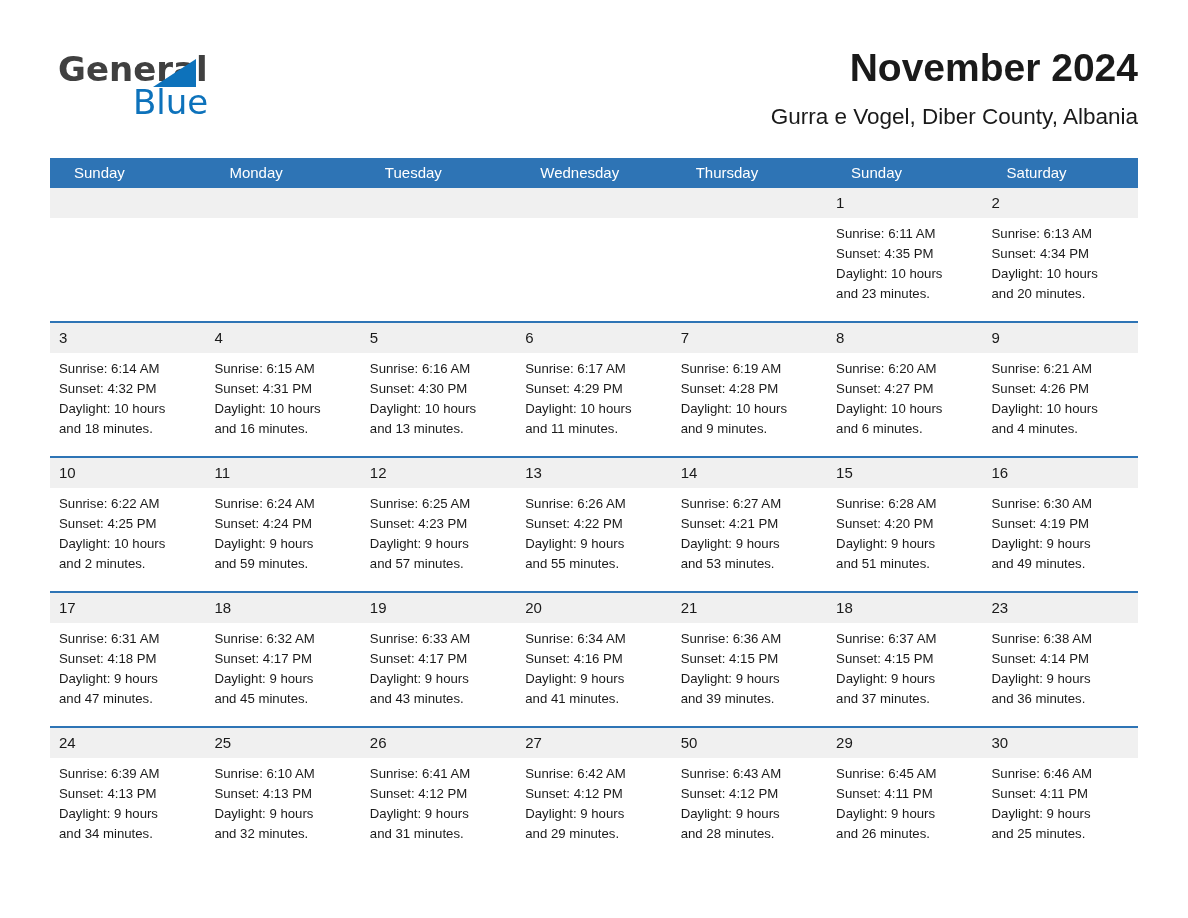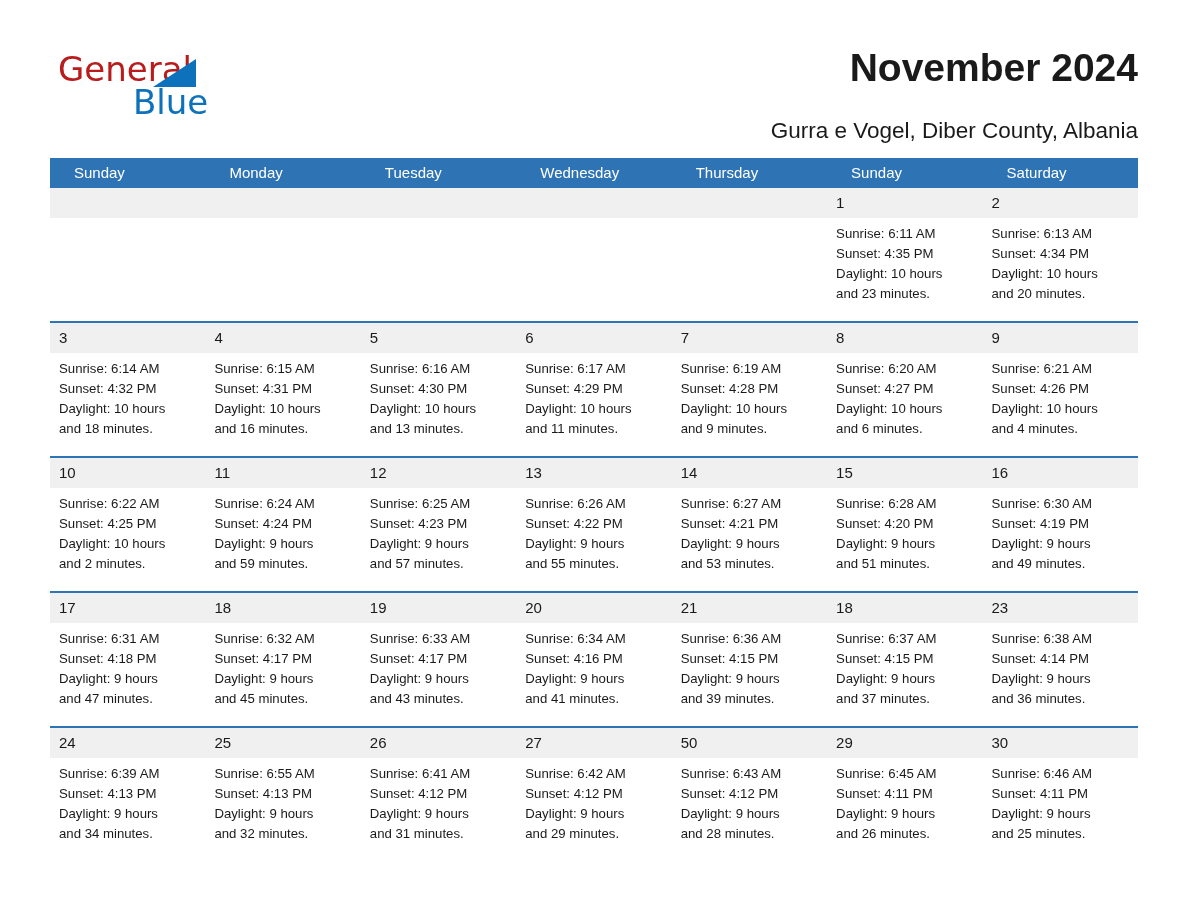--- a/index.html
+++ b/index.html
@@ -37,23 +37,23 @@
     height: 86px;
     line-height: 1;
     user-select: none;
   }
   .logo-row1 {
     position: absolute;
     left: 0;
     top: 0;
     font-size: 34px;
     letter-spacing: 0px;
-    color: #b91c1c;
+    color: #404040;
     font-family: "DejaVu Sans", sans-serif;
-    font-weight: 400;
+    font-weight: 700;
   }
   .logo-tri {
     position: absolute;
     left: 95px;
     top: 7px;
     width: 0;
     height: 0;
     border-left: 43px solid transparent;
     border-bottom: 28px solid #0d72bb;
   }
@@ -79,21 +79,21 @@
     color: #1a1a1a;
     line-height: 48px;
     white-space: nowrap;
     font-family: "Liberation Sans", sans-serif;
   }
   .cal-subtitle {
     font-size: 22.5px;
     font-weight: 400;
     color: #1a1a1a;
     line-height: 30px;
-    margin-top: 24px;
+    margin-top: 10px;
     white-space: nowrap;
     font-family: "Liberation Sans", sans-serif;
   }
 
   
   .calendar {
     position: absolute;
     left: 50px;
     top: 158px;
     width: 1088px;
@@ -371,21 +371,21 @@
         <tr class="week-row">
           <td>
             <div class="daynum">24</div>
             <div class="detail">Sunrise: 6:39 AM
 Sunset: 4:13 PM
 Daylight: 9 hours
 and 34 minutes.</div>
           </td>
           <td>
             <div class="daynum">25</div>
-            <div class="detail">Sunrise: 6:55 AM
+            <div class="detail">Sunrise: 6:10 AM
 Sunset: 4:13 PM
 Daylight: 9 hours
 and 32 minutes.</div>
           </td>
           <td>
             <div class="daynum">26</div>
             <div class="detail">Sunrise: 6:41 AM
 Sunset: 4:12 PM
 Daylight: 9 hours
 and 31 minutes.</div>

